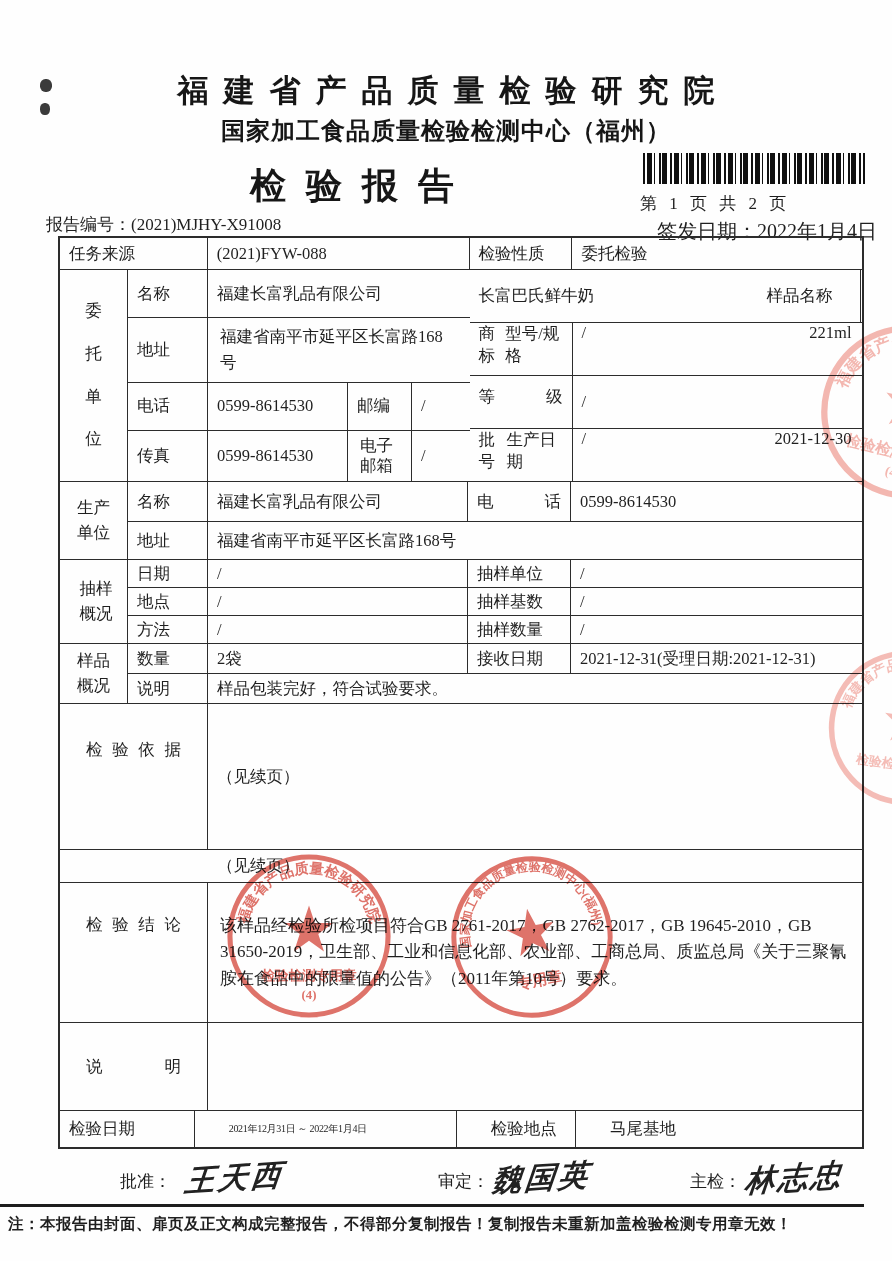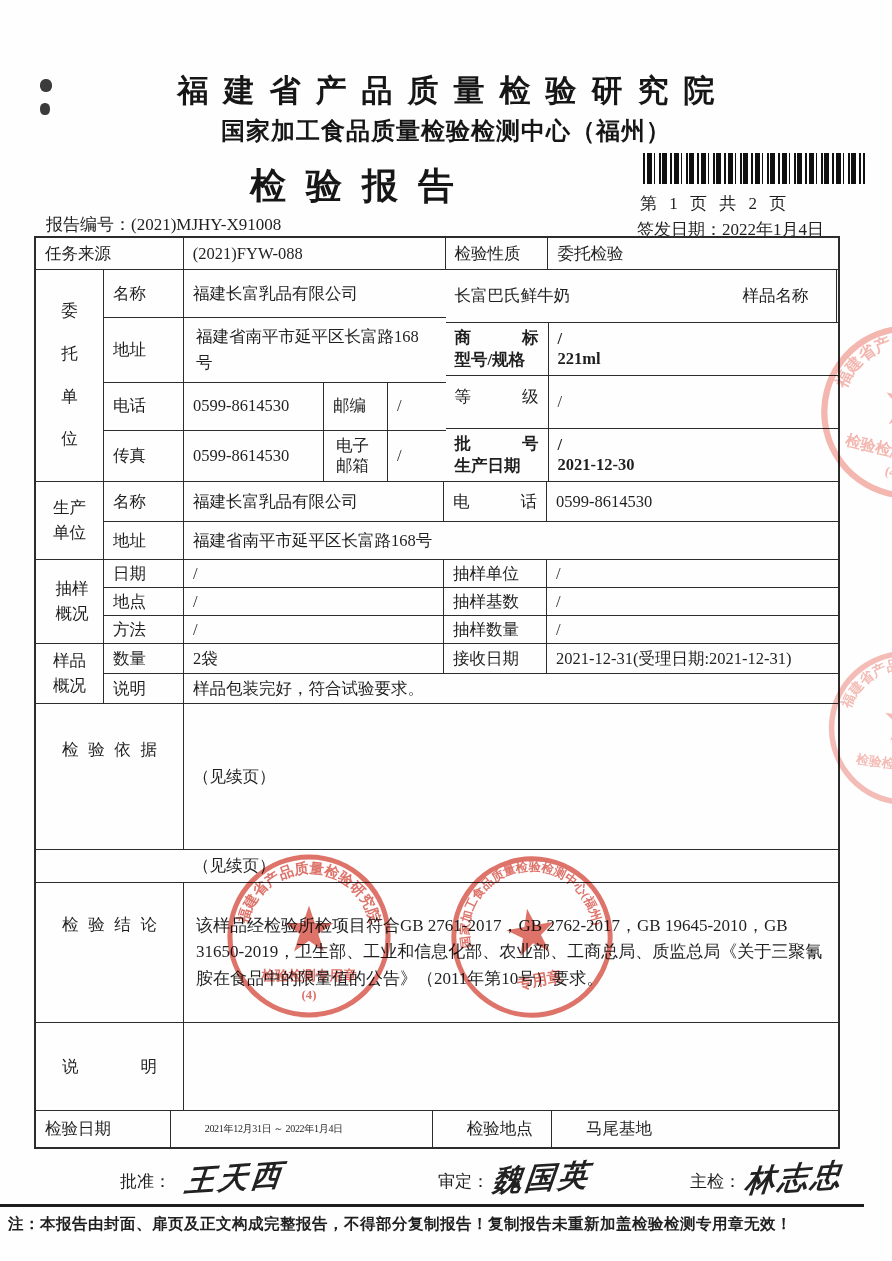--- a/index.html
+++ b/index.html
@@ -30,51 +30,51 @@
     background:
       repeating-linear-gradient(90deg,
         #101010 0 2px, transparent 2px 4px,
         #101010 4px 9px, transparent 9px 11px,
         #101010 11px 12px, transparent 12px 16px,
         #101010 16px 18px, transparent 18px 19px,
         #101010 19px 24px, transparent 24px 27px);
   }
   .page-info { position:absolute; top:192px; left:640px; font-size:17px; letter-spacing:4px; }
   .report-no { position:absolute; top:213px; left:46px; font-size:17px; }
-  .issue-date { position:absolute; top:218px; left:637px; font-size:17px; }
+  .issue-date { position:absolute; top:218px; left:657px; font-size:20px; }
 
   
   .blot { position:absolute; background:#2a2a2a; border-radius:45%; opacity:.92; }
   .blot.b1 { left:40px; top:79px;  width:12px; height:13px; }
   .blot.b2 { left:40px; top:103px; width:10px; height:12px; }
 
   
   .tbl {
-    position:absolute; top:236px; left:34px; width:806px;
+    position:absolute; top:236px; left:58px; width:806px;
     border:2.4px solid #2c2c2c; font-size:16.5px; background:transparent;
   }
   .tr { display:flex; border-bottom:1.5px solid #2c2c2c; }
   .tr.last { border-bottom:none;gap:25px; }
   .td {
     display:flex; align-items:center; padding:0 9px;
     border-right:1.5px solid #2c2c2c; overflow:hidden;
   }
   .td.end { border-right:none; }
   .col { display:flex; flex-direction:column; }
   .subrow { display:flex; flex:1; border-bottom:1.5px solid #2c2c2c; }
   .subrow:last-child { border-bottom:none; }
   .vlabel {
     justify-content:center; padding:4px 0; text-align:center;
   }
   .vlabel span { width:1.2em; line-height:1.55; display:inline-block; }
   .wrap2 span { width:2.3em; line-height:1.5; display:inline-block; }
   .vtight span { line-height:2.6; }
   .spread { display:block; text-align:justify; text-align-last:justify; }
   .big-label { display:block; padding:0 26px; text-align:justify; text-align-last:justify; }
-  .stack { display:flex; flex-direction:column; justify-content:center; padding:0 9px;font-weight:bold; }
+  .stack { display:flex; flex-direction:row; justify-content:space-between; padding:0 9px; }
   .stack span { display:block; }
   .note-cell { line-height:1.55; padding:6px 12px; align-items:center; }
 
   
   .stamp { position:absolute; opacity:.82; mix-blend-mode:multiply; pointer-events:none; }
   .stamp svg { display:block; }
 
   
   .sig-row { position:absolute; top:1158px; left:0; width:892px; height:52px; font-size:17px; }
   .sig-label { position:absolute; top:12px; }

